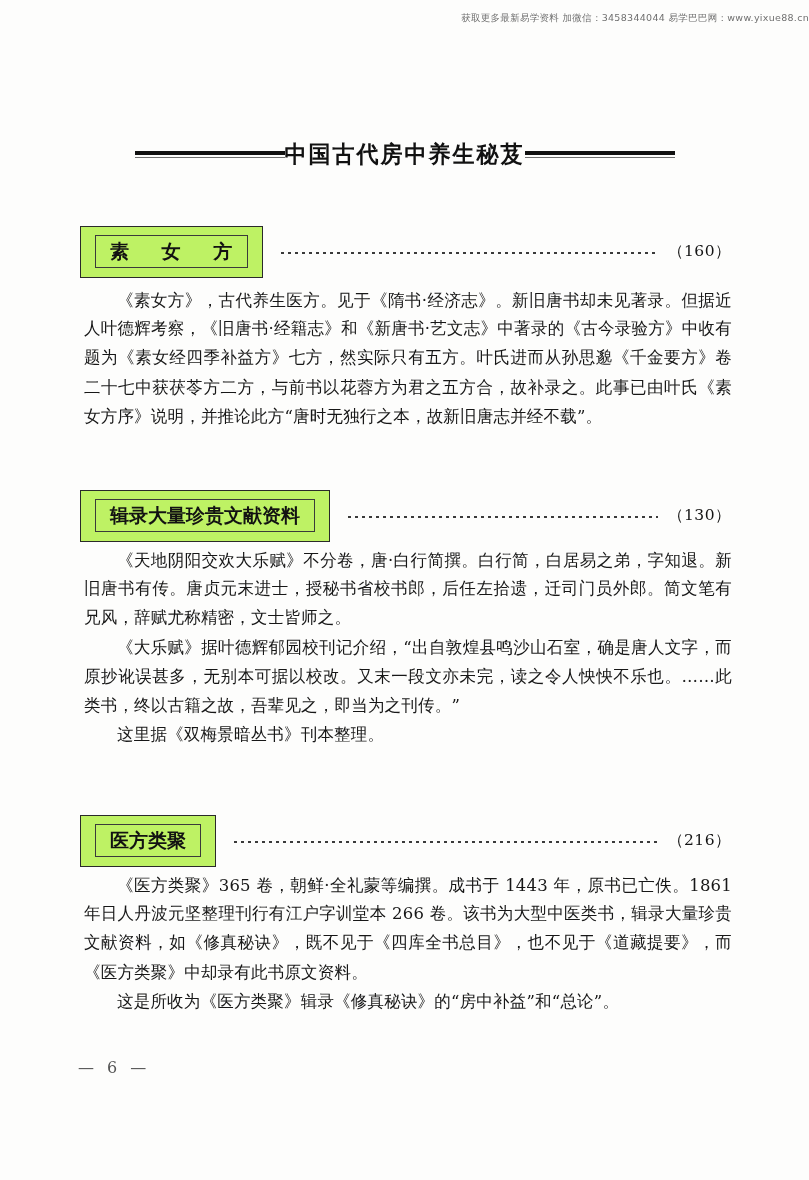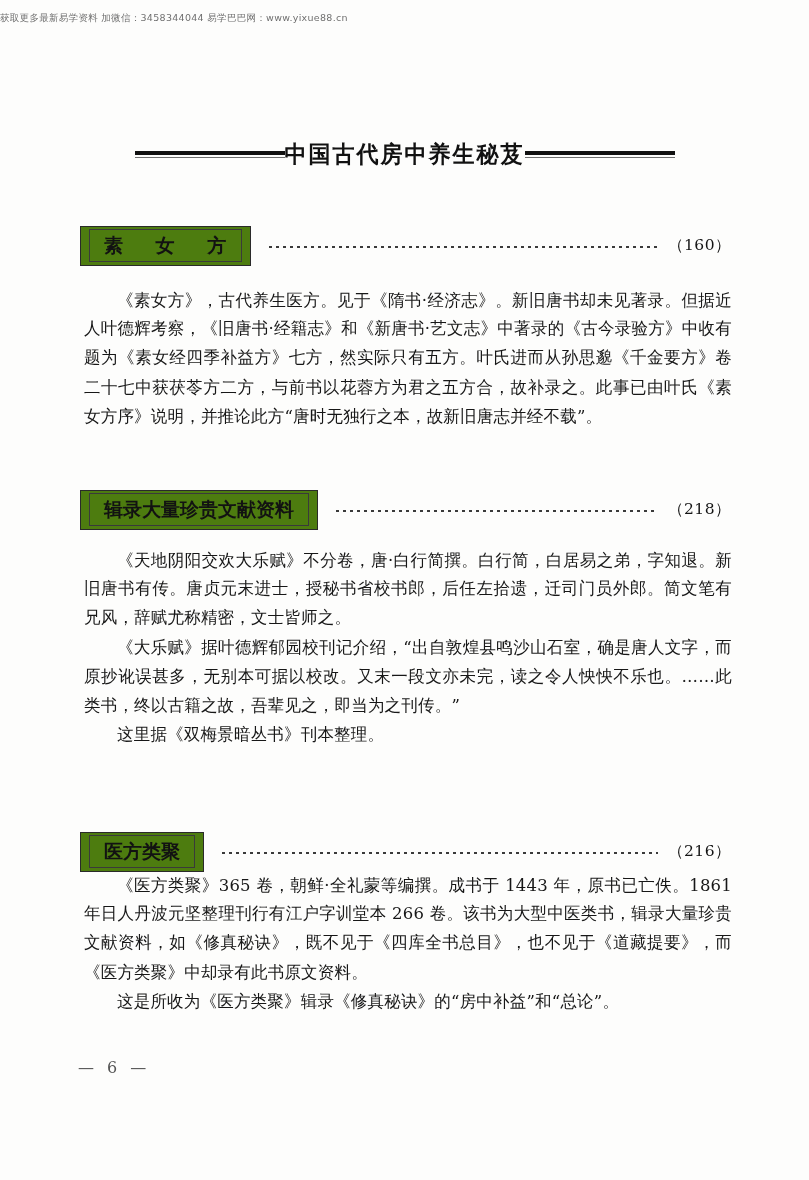--- a/index.html
+++ b/index.html
@@ -23,21 +23,21 @@
     inset: 0;
     background: #fdfdfc;
   }
 
   
   .ad-banner {
     position: absolute;
     top: 12px;
     left: 0;
     width: 100%;
-    text-align: left;
+    text-align: right;
     font-size: 9.5px;
     letter-spacing: 0.3px;
     color: #5b5b5b;
     font-family: "DejaVu Sans", "Liberation Sans", sans-serif;
     white-space: nowrap;
     filter: blur(0.25px);
     opacity: 0.88;
   }
 
   
@@ -79,22 +79,22 @@
   
   .entry {
     position: absolute;
     left: 80px;
     width: 651px;
     display: flex;
     align-items: center;
   }
   .entry-box {
     border: 1.5px solid #2a2a2a;
-    padding: 8px;
-    background: #4d7c0f;
+    padding: 14px;
+    background: #bef264;
     flex: 0 0 auto;
     text-align: right;
   }
   .entry-box-inner {
     border: 1.2px solid #3a3a3a;
     padding: 4px 14px 5px 14px;
     font-family: "DejaVu Sans", "Liberation Sans", sans-serif;
     font-weight: 700;
     font-size: 19px;
     line-height: 1.15;
@@ -185,30 +185,30 @@
 
   <div class="prose" style="top:286px;">
     <p>《素女方》，古代养生医方。见于《隋书·经济志》。新旧唐书却未见著录。但据近人叶德辉考察，《旧唐书·经籍志》和《新唐书·艺文志》中著录的《古今录验方》中收有题为《素女经四季补益方》七方，然实际只有五方。叶氏进而从孙思邈《千金要方》卷二十七中获茯苓方二方，与前书以花蓉方为君之五方合，故补录之。此事已由叶氏《素女方序》说明，并推论此方“唐时无独行之本，故新旧唐志并经不载”。</p>
   </div>
 
   <div class="entry" style="top:490px;">
     <span class="entry-box">
       <span class="entry-box-inner">辑录大量珍贵文献资料</span>
     </span>
     <span class="leader"></span>
-    <span class="entry-page">（218）</span>
+    <span class="entry-page">（130）</span>
   </div>
 
   <div class="prose" style="top:546px;">
     <p>《天地阴阳交欢大乐赋》不分卷，唐·白行简撰。白行简，白居易之弟，字知退。新旧唐书有传。唐贞元末进士，授秘书省校书郎，后任左拾遗，迁司门员外郎。简文笔有兄风，辞赋尤称精密，文士皆师之。</p>
     <p>《大乐赋》据叶德辉郁园校刊记介绍，“出自敦煌县鸣沙山石室，确是唐人文字，而原抄讹误甚多，无别本可据以校改。又末一段文亦未完，读之令人怏怏不乐也。……此类书，终以古籍之故，吾辈见之，即当为之刊传。”</p>
     <p>这里据《双梅景暗丛书》刊本整理。</p>
   </div>
 
-  <div class="entry" style="top:815px;margin-top:17px;">
+  <div class="entry" style="top:815px;">
     <span class="entry-box">
       <span class="entry-box-inner">医方类聚</span>
     </span>
     <span class="leader"></span>
     <span class="entry-page">（216）</span>
   </div>
 
   <div class="prose" style="top:871px;">
     <p>《医方类聚》365 卷，朝鲜·全礼蒙等编撰。成书于 1443 年，原书已亡佚。1861 年日人丹波元坚整理刊行有江户字训堂本 266 卷。该书为大型中医类书，辑录大量珍贵文献资料，如《修真秘诀》，既不见于《四库全书总目》，也不见于《道藏提要》，而《医方类聚》中却录有此书原文资料。</p>
     <p>这是所收为《医方类聚》辑录《修真秘诀》的“房中补益”和“总论”。</p>

